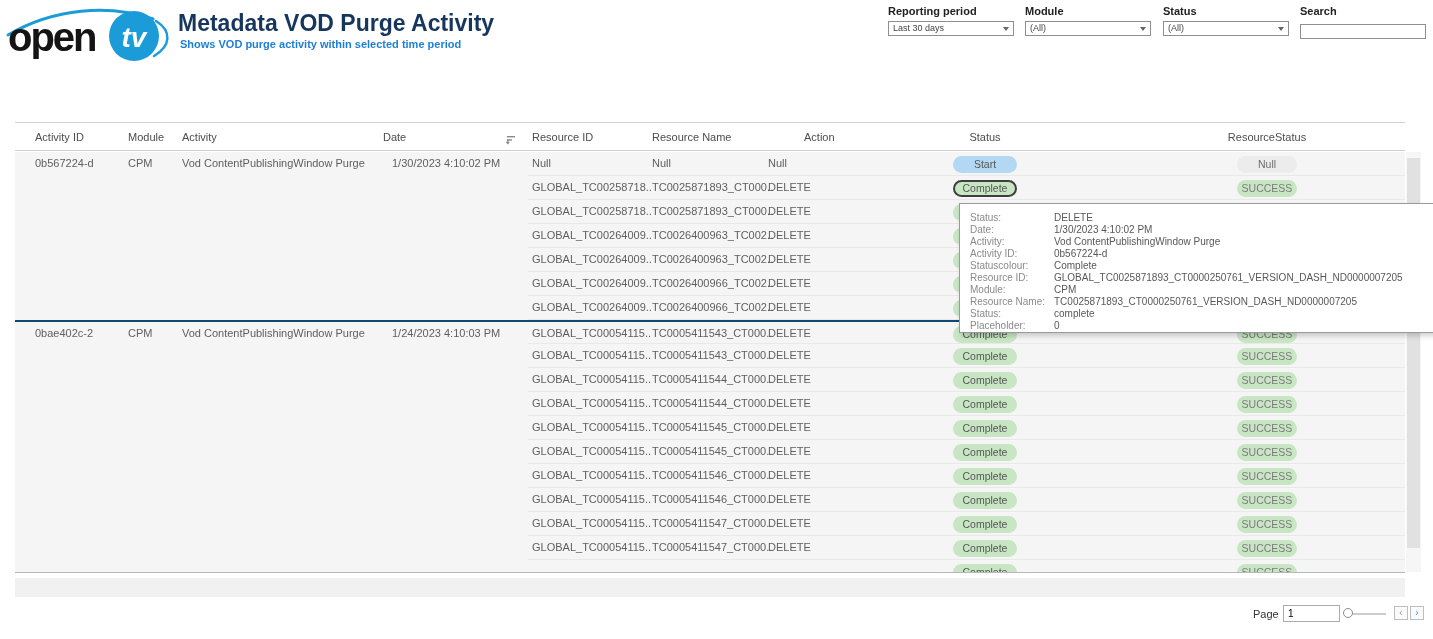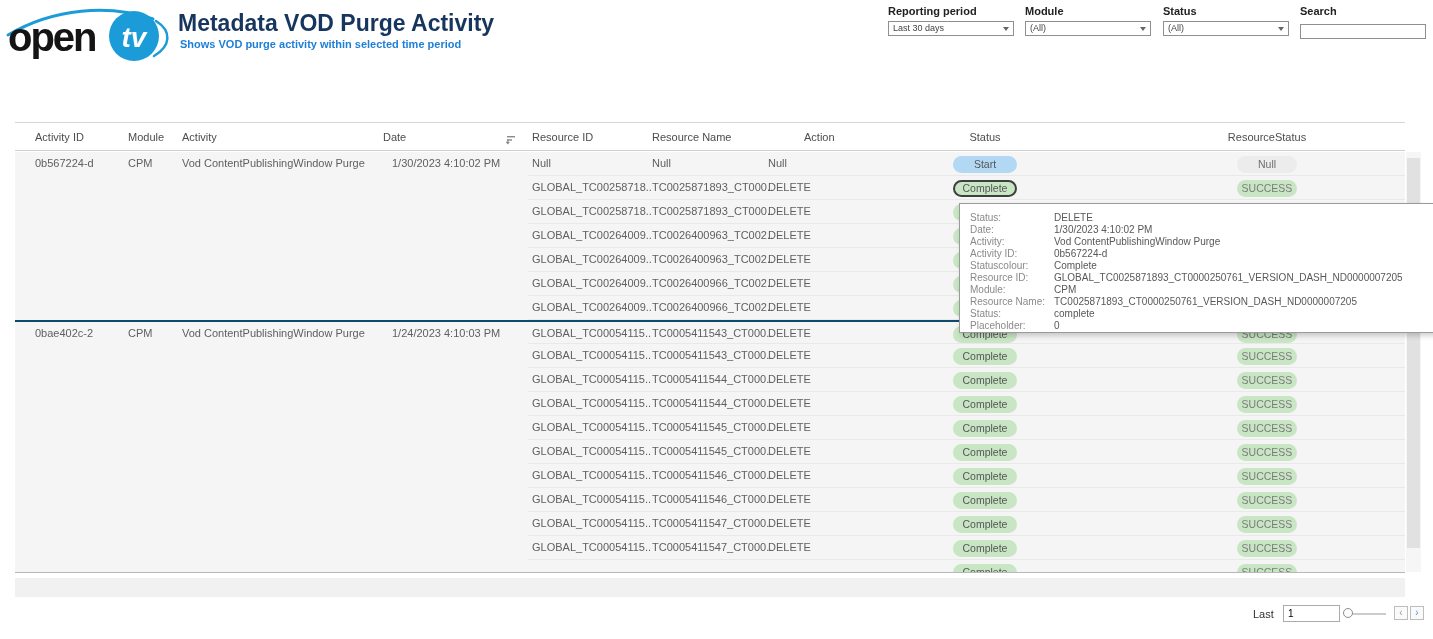--- a/index.html
+++ b/index.html
@@ -317,19 +317,19 @@
     <div class="trow"><span class="tlabel">Activity ID:</span><span class="tvalue">0b567224-d</span></div>
     <div class="trow"><span class="tlabel">Statuscolour:</span><span class="tvalue">Complete</span></div>
     <div class="trow"><span class="tlabel">Resource ID:</span><span class="tvalue">GLOBAL_TC0025871893_CT0000250761_VERSION_DASH_ND0000007205</span></div>
     <div class="trow"><span class="tlabel">Module:</span><span class="tvalue">CPM</span></div>
     <div class="trow"><span class="tlabel">Resource Name:</span><span class="tvalue">TC0025871893_CT0000250761_VERSION_DASH_ND0000007205</span></div>
     <div class="trow"><span class="tlabel">Status:</span><span class="tvalue">complete</span></div>
     <div class="trow"><span class="tlabel">Placeholder:</span><span class="tvalue">0</span></div>
   </div>
 
 <div class="pager">
-  <span class="plabel">Last</span>
+  <span class="plabel">Page</span>
   <input class="pinput" type="text" value="1" style="">
   <span class="ptrack"></span>
   <span class="pthumb"></span>
   <span class="pbtn pbtn-prev">‹</span>
   <span class="pbtn pbtn-next">›</span>
 </div>
 
 </body></html>

